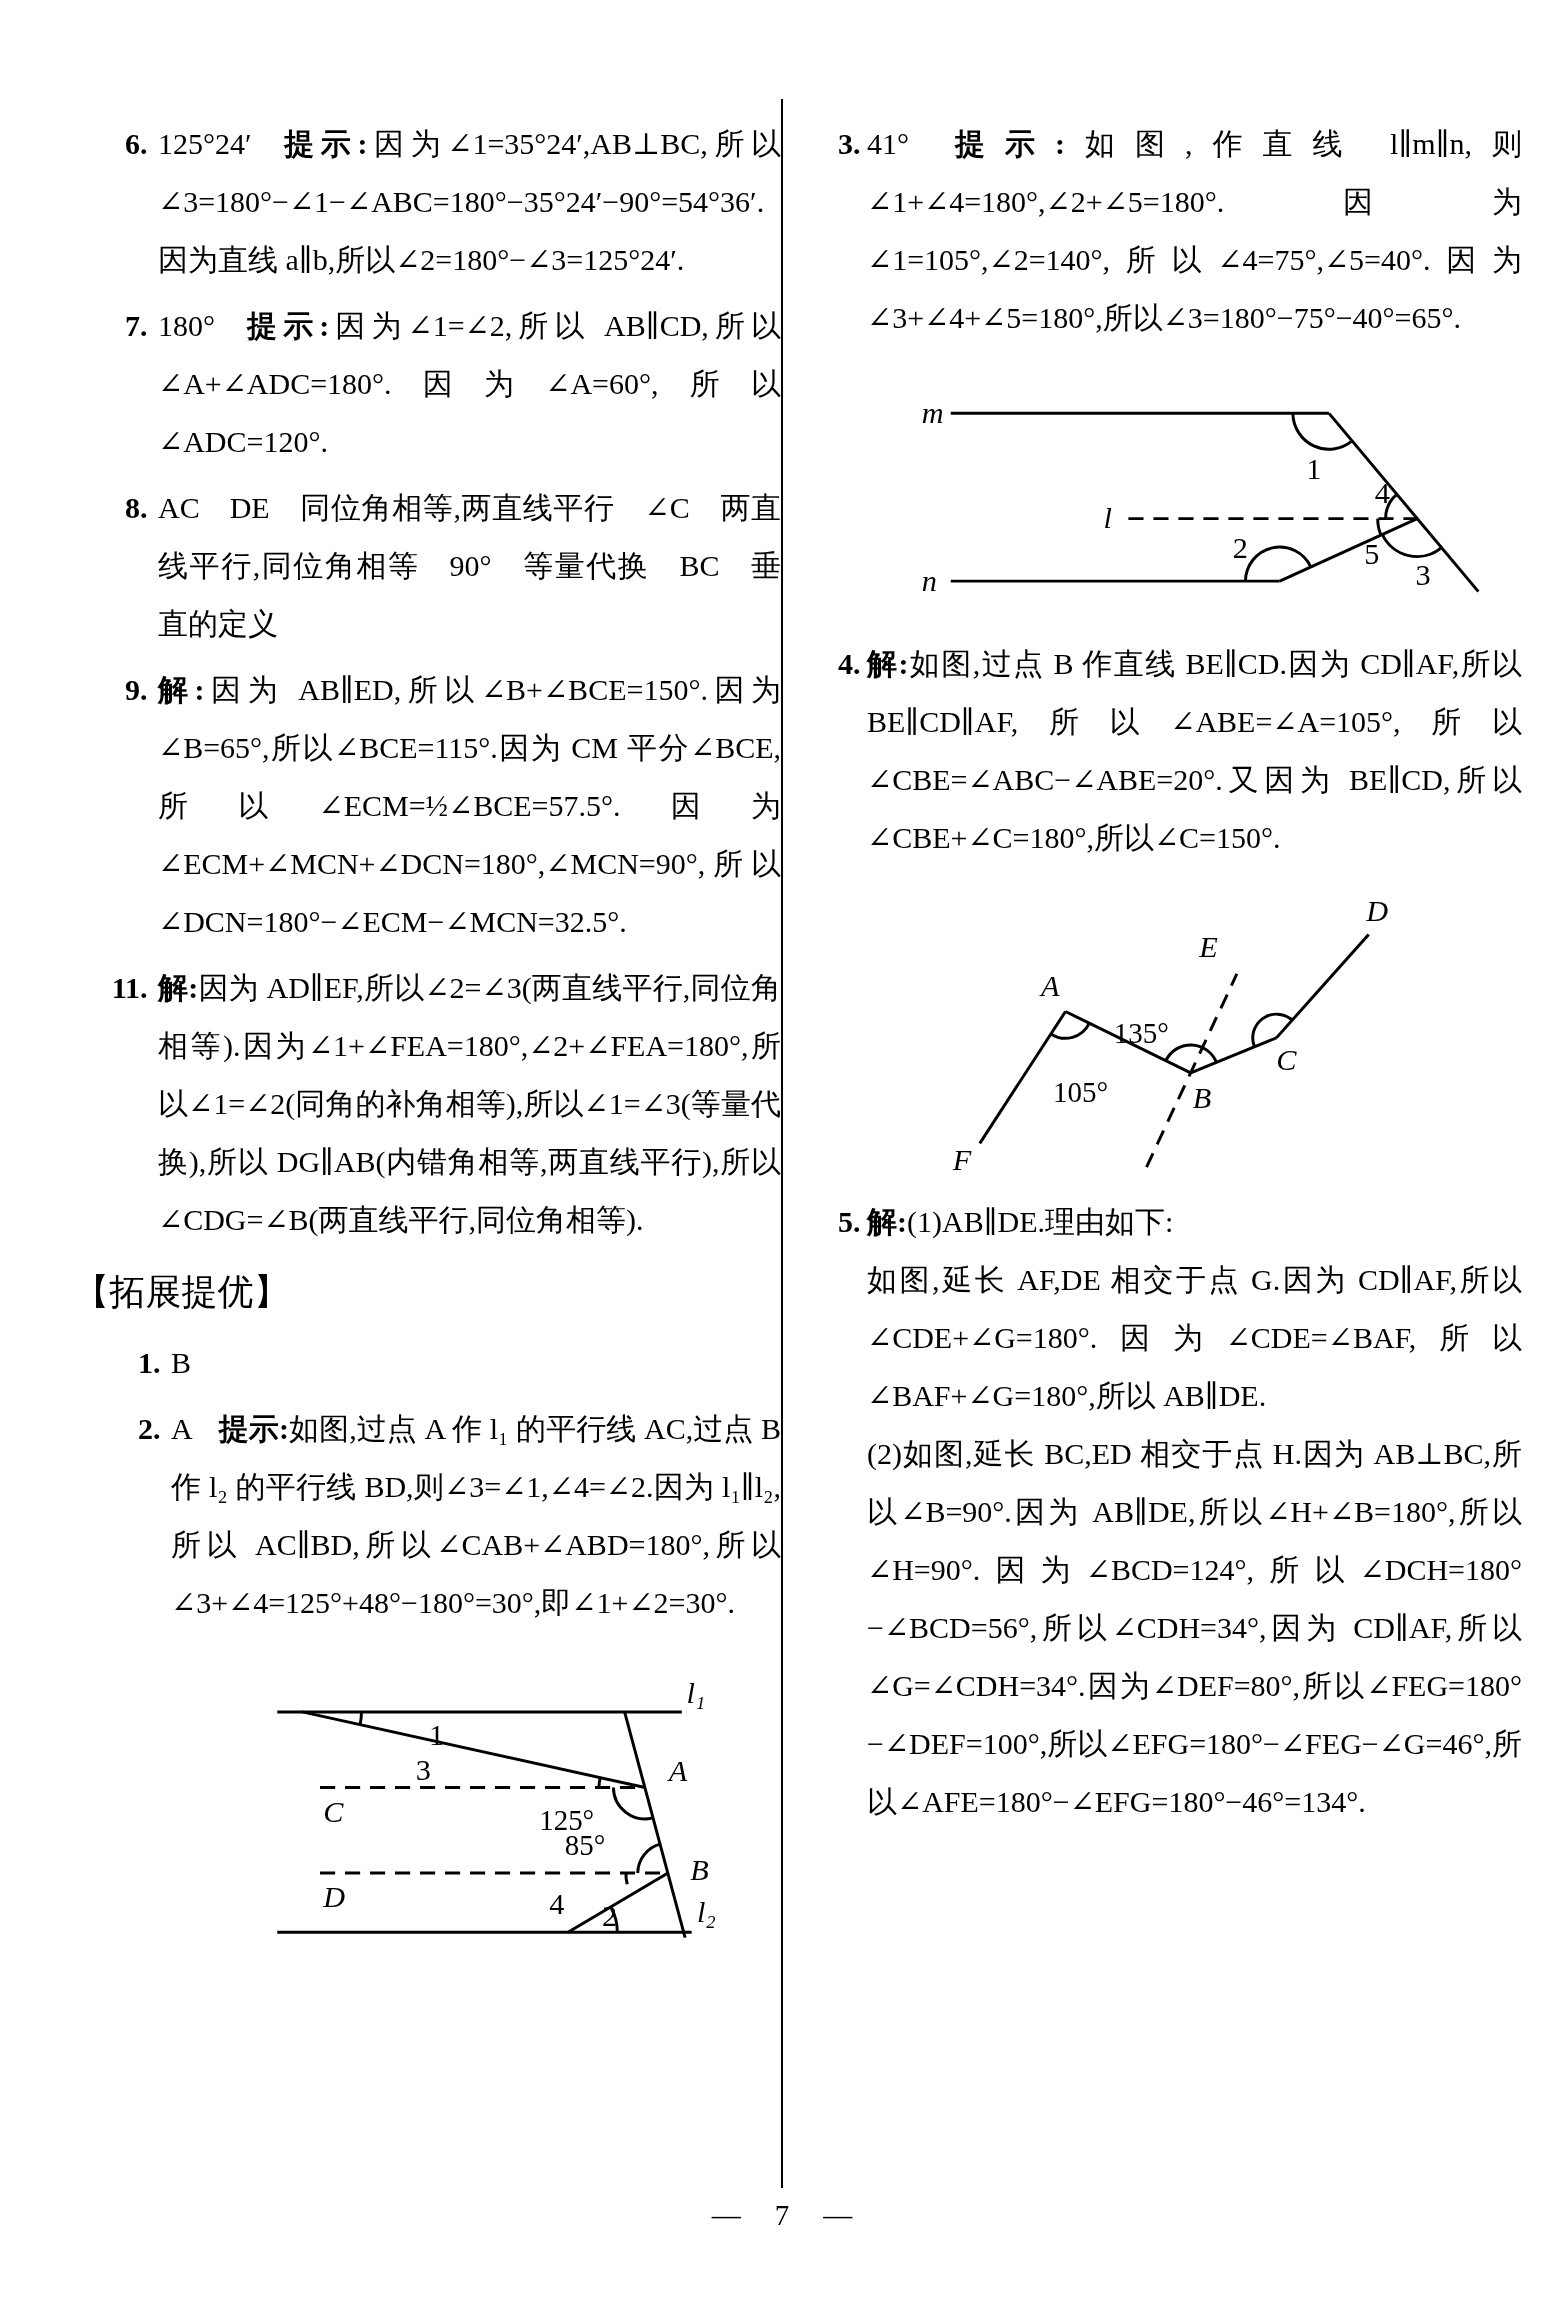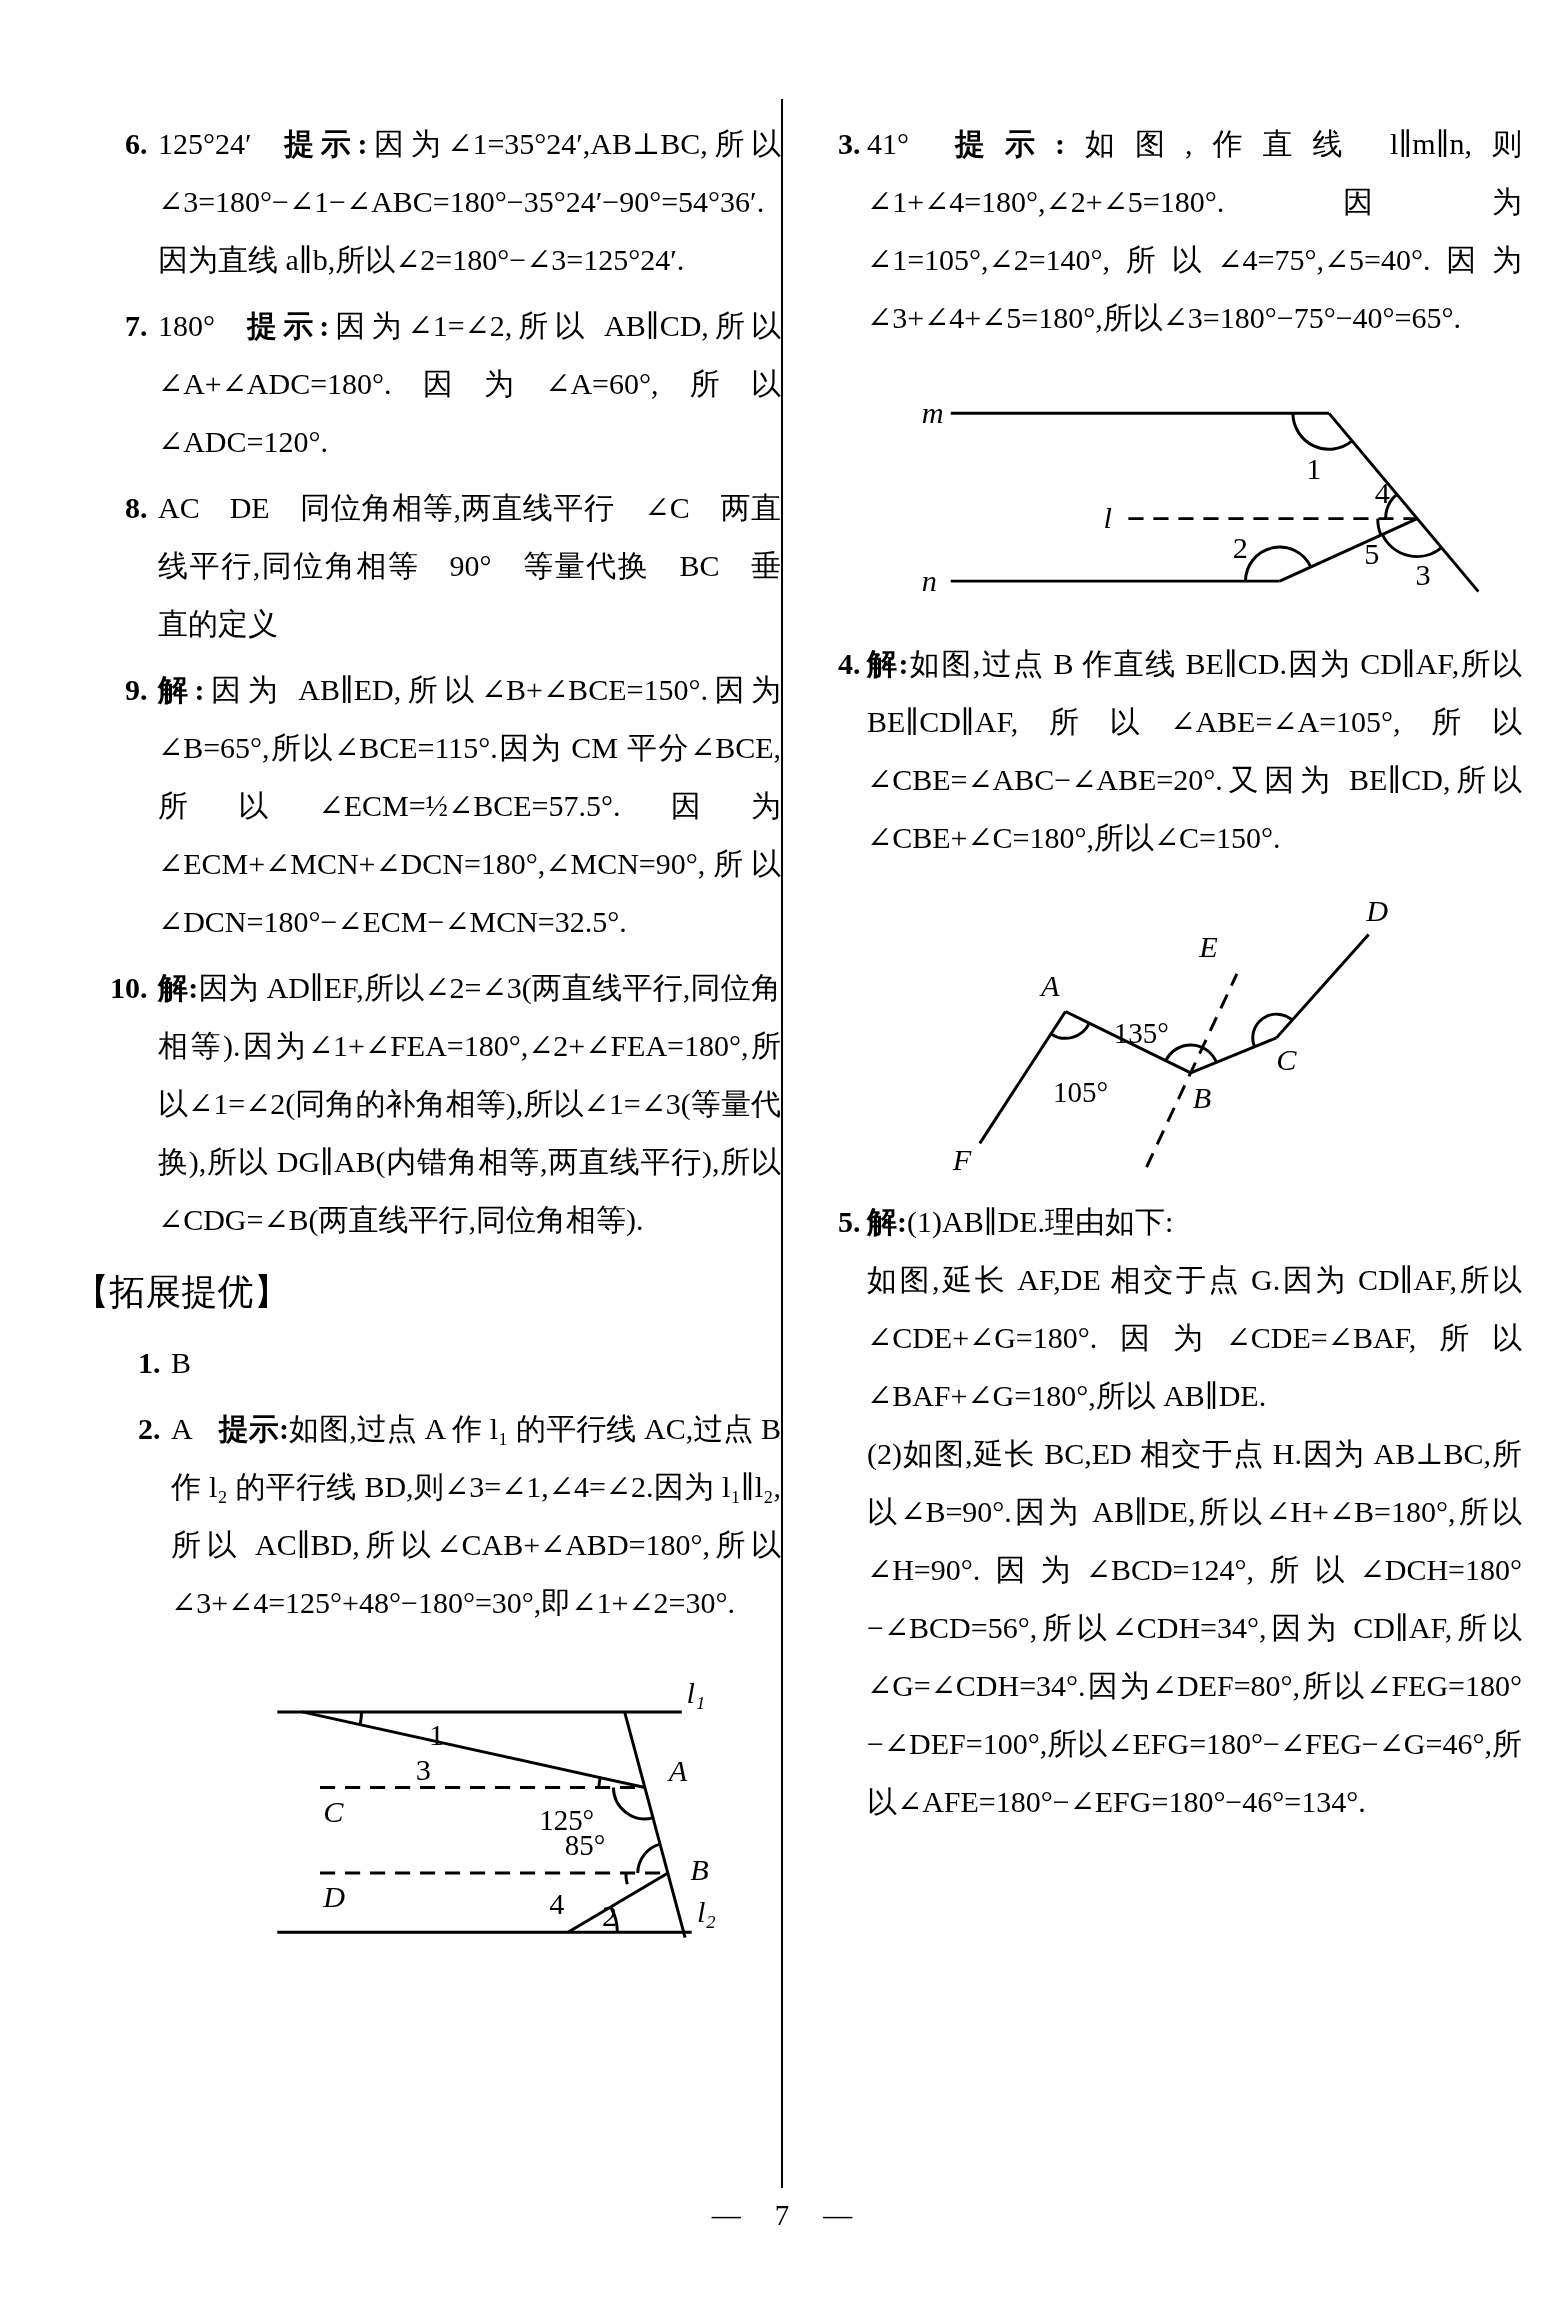--- a/index.html
+++ b/index.html
@@ -52,21 +52,21 @@
       <span class="num">8.</span>
       <div class="body"><span>AC DE 同位角相等,两直线平行 ∠C 两直线平行,同位角相等 90° 等量代换 BC 垂直的定义</span></div>
     </div>
 
     <div class="item">
       <span class="num">9.</span>
       <div class="body"><span class="blabel">解:</span><span>因为 AB∥ED,所以∠B+∠BCE=150°.因为∠B=65°,所以∠BCE=115°.因为 CM 平分∠BCE,所以∠ECM=½∠BCE=57.5°.因为∠ECM+∠MCN+∠DCN=180°,∠MCN=90°,所以∠DCN=180°−∠ECM−∠MCN=32.5°.</span></div>
     </div>
 
     <div class="item">
-      <span class="num">10.</span>
+      <span class="num">11.</span>
       <div class="body"><span class="blabel">解:</span><span>因为 AD∥EF,所以∠2=∠3(两直线平行,同位角相等).因为∠1+∠FEA=180°,∠2+∠FEA=180°,所以∠1=∠2(同角的补角相等),所以∠1=∠3(等量代换),所以 DG∥AB(内错角相等,两直线平行),所以∠CDG=∠B(两直线平行,同位角相等).</span></div>
     </div>
 
     <div class="section-header">【拓展提优】</div>
 
     <div class="ext">
       <div class="item">
         <span class="num">1.</span>
         <div class="body"><span class="ans">B</span></div>
       </div>

